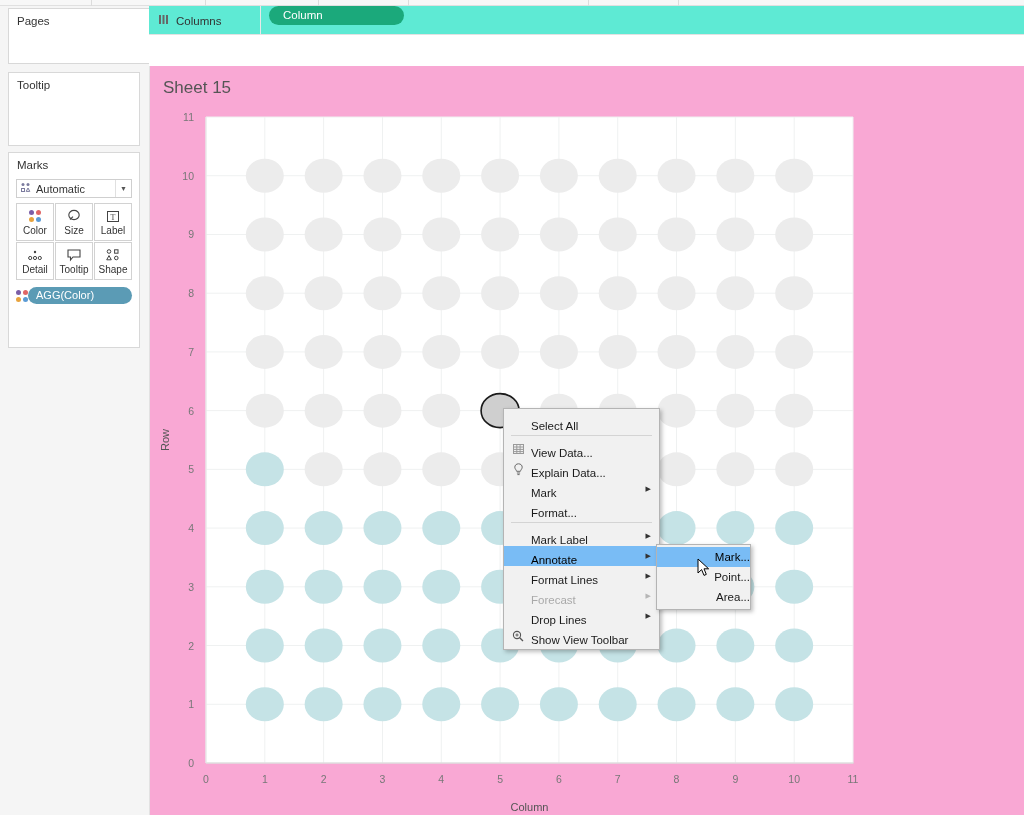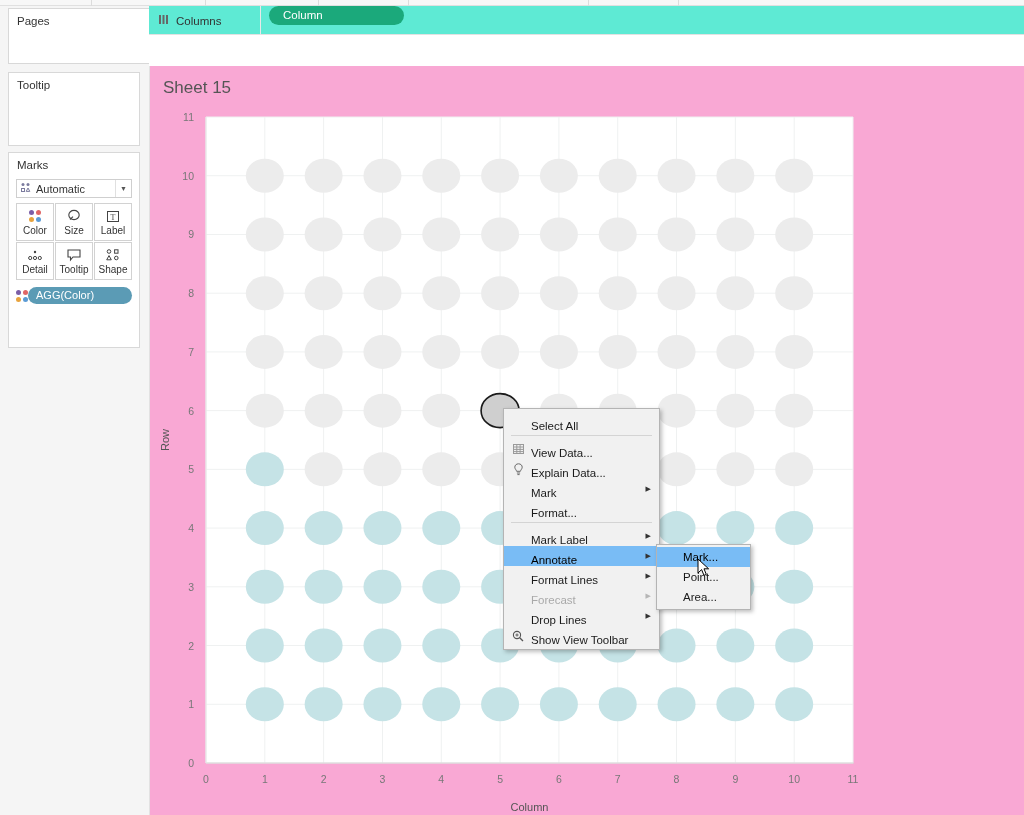--- a/index.html
+++ b/index.html
@@ -87,21 +87,21 @@
   .ctx-item .ci-arrow { position:absolute; right:8px; top:0; height:20px; display:flex; align-items:center; font-size:7px; color:#333; }
   .ctx-item.disabled .ci-arrow { color:#b6b6b6; }
   .ctx-sep { height:1px; background:#d4d4d4; margin:3px 7px; }
 
   .sub-menu {
     position:absolute; left:656px; top:544px; width:95px;
     background:#f1f1f1; border:1px solid #b4b4b4;
     box-shadow:2px 2px 4px rgba(0,0,0,0.25);
     padding:2px 0; z-index:50;
   }
-  .sub-item { height:20px; display:flex; align-items:center; font-size:11.5px; color:#1a1a1a; padding-left:26px; }
+  .sub-item { height:20px; display:flex; align-items:center; font-size:11.5px; color:#1a1a1a; padding-left:26px;justify-content:flex-end; }
   .sub-item.hl { background:#79bcf5; color:#000; }
 
   .cursor { position:absolute; left:697px; top:558px; z-index:60; pointer-events:none; }
 </style>
 </head>
 <body>
 
 <div id="app">
 
   <div class="top-strip">

